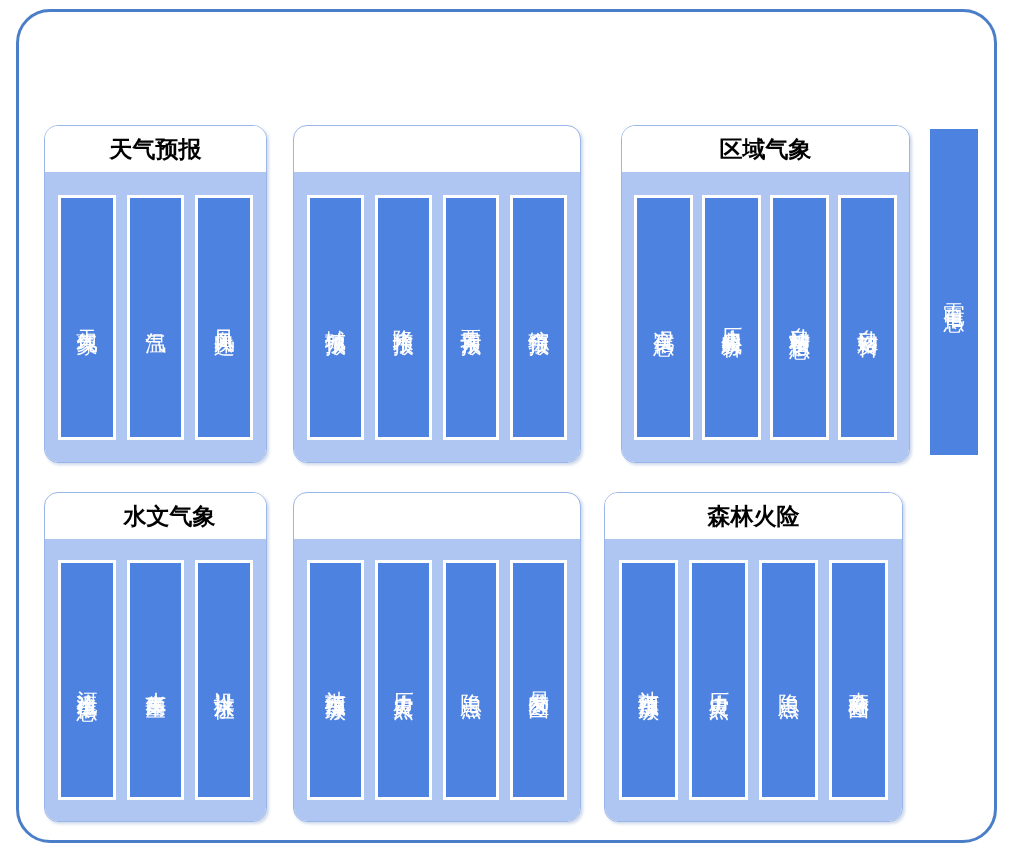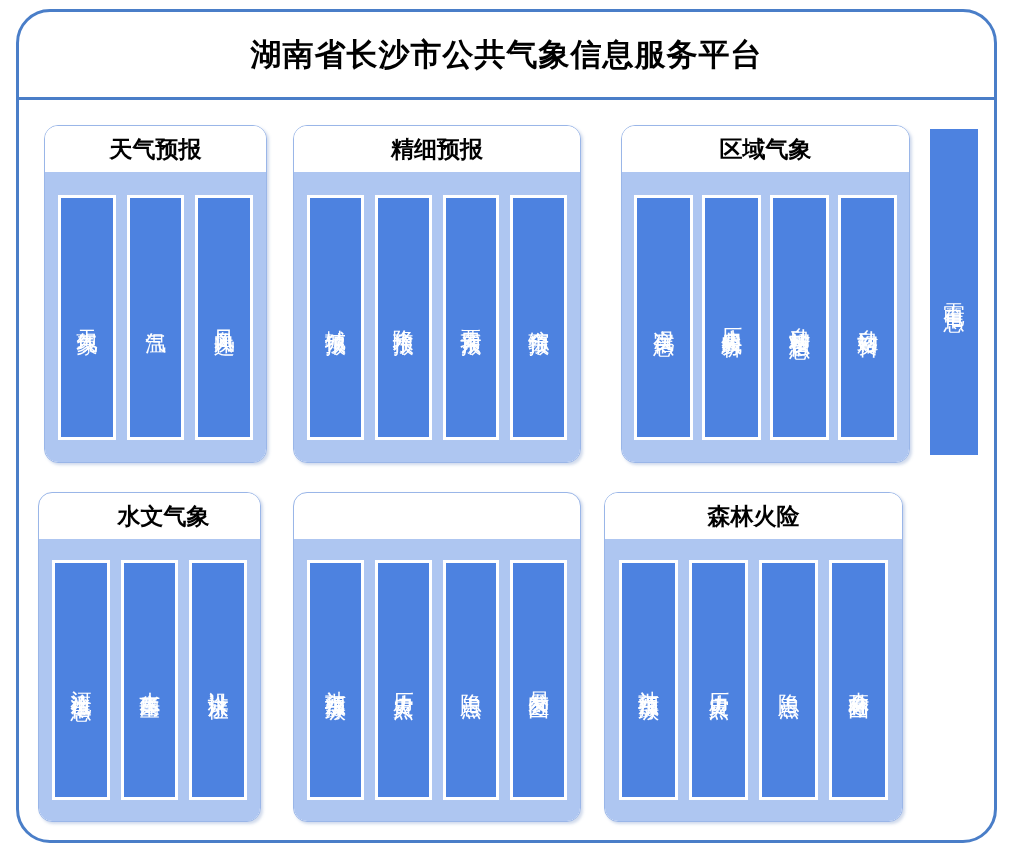--- a/index.html
+++ b/index.html
@@ -109,21 +109,21 @@
     white-space: nowrap;
     flex: 1 1 auto;
   }
 
   
   #module-weather-forecast { left: 25px;  top: 25px;  width: 223px; height: 338px; }
   #module-fine-forecast    { left: 274px; top: 25px;  width: 288px; height: 338px; }
   #module-regional-met     { left: 595px; top: 25px;  width: 289px; height: 338px; margin-left: 7px; }
 
   
-  #module-hydro-met        { left: 19px;  top: 392px; width: 223px; height: 330px; padding-left: 28px; }
+  #module-hydro-met        { left: 25px;  top: 392px; width: 223px; height: 330px; padding-left: 28px; }
   #module-geo-hazard       { left: 274px; top: 392px; width: 288px; height: 330px; }
   #module-forest-fire      { left: 585px; top: 392px; width: 299px; height: 330px; }
 
   
   #lightning-bar {
     position: absolute;
     left: 911px;
     top: 29px;
     width: 48px;
     height: 326px;
@@ -156,37 +156,33 @@
   #module-geo-hazard .module-item { height: 240px; }
 
   #module-forest-fire .module-body { gap: 11px; padding: 0 14px; }
   #module-forest-fire .module-item { height: 240px; }
 </style>
 </head>
 <body>
 
 <div id="app-frame">
 
-  <div id="platform-header">
-    <div id="platform-title">湖南省长沙市公共气象信息服务平台</div>
-  </div>
 
   <div id="frame-body">
 
     <div class="module" id="module-weather-forecast">
       <div class="module-title">天气预报</div>
       <div class="module-body">
         <div class="module-item">天气现象</div>
         <div class="module-item">气温</div>
         <div class="module-item">风向风速</div>
       </div>
     </div>
 
     <div class="module" id="module-fine-forecast">
-      <div class="module-title">精细预报</div>
       <div class="module-body">
         <div class="module-item">城镇预报</div>
         <div class="module-item">降水预报</div>
         <div class="module-item">要素预报</div>
         <div class="module-item">综合预报</div>
       </div>
     </div>
 
     <div class="module" id="module-regional-met">
       <div class="module-title">区域气象</div>

